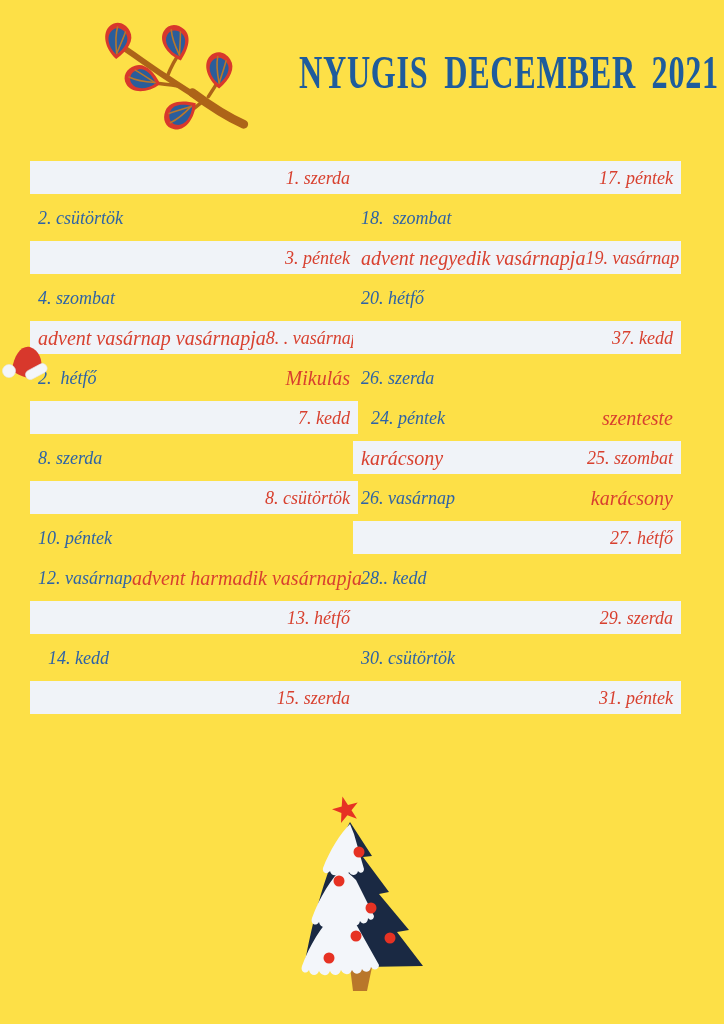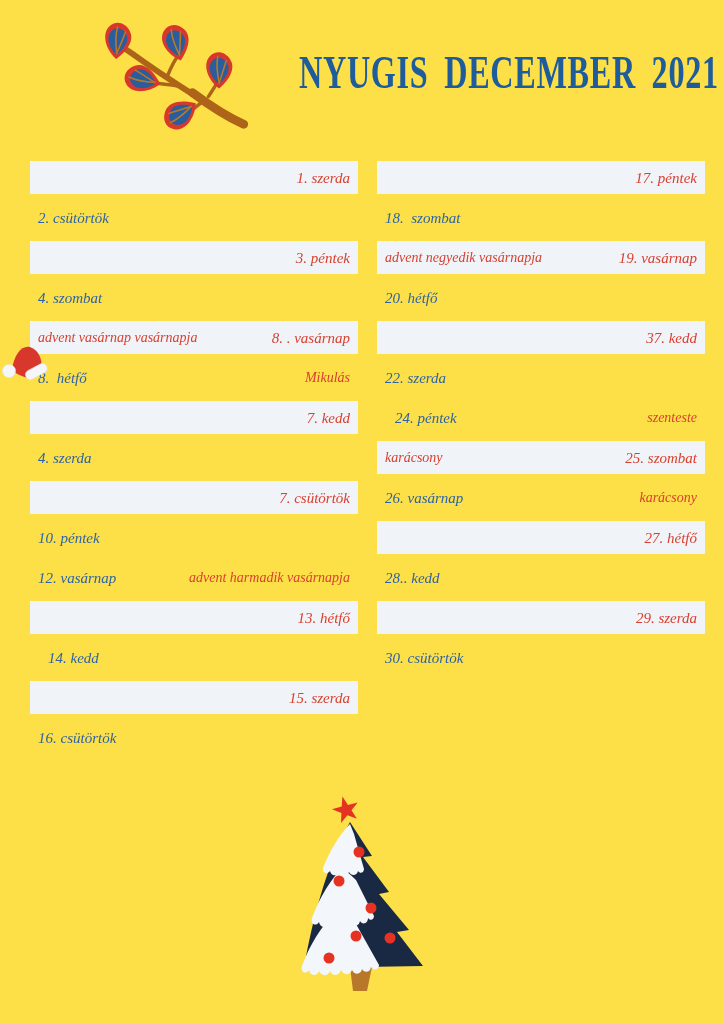--- a/index.html
+++ b/index.html
@@ -8,30 +8,30 @@
 
   
   .title{position:absolute;left:299px;top:50px;font-weight:700;font-size:46px;line-height:1;
          color:#1e5c9c;letter-spacing:1px;word-spacing:10px;white-space:nowrap;
          transform:scaleX(.70);transform-origin:left top;text-transform:uppercase;}
   .branch{position:absolute;left:84px;top:18px;width:168px;height:118px;}
 
   
   .col{position:absolute;top:158px;width:328px;}
   .col-left{left:30px;}
-  .col-right{left:377px;}
+  .col-right{left:353px;}
   .row{position:relative;height:40px;display:flex;align-items:center;
        justify-content:space-between;padding:0 8px;box-sizing:border-box;}
   .row.shaded::before{content:"";position:absolute;left:0;right:0;top:3px;bottom:4px;
        background:#f0f3f8;}
   .row > span{position:relative;}
-  .day{font-style:italic;font-size:15px;white-space:pre;line-height:1;}
+  .day{font-style:italic;font-size:18px;white-space:pre;line-height:1;}
   .day.blue{color:#2e63a6;}
   .day.red{color:#d8402f;}
-  .note{font-style:italic;font-size:14px;color:#d8402f;white-space:pre;line-height:1;}
+  .note{font-style:italic;font-size:20px;color:#d8402f;white-space:pre;line-height:1;}
   .row.indent .day{padding-left:10px;}
   .spacer{flex:0 0 1px;}
 
   
   .santa-hat{position:absolute;left:-8px;top:340px;width:58px;height:48px;}
   .tree{position:absolute;left:296px;top:794px;width:132px;height:202px;}
 </style>
 </head>
 <body>
 
@@ -76,34 +76,34 @@
       </div>
       <div class="row">
         <span class="day blue">4. szombat</span>
         <span class="spacer"></span>
       </div>
       <div class="row shaded">
         <span class="note">advent vasárnap vasárnapja</span>
         <span class="day red">8. . vasárnap</span>
       </div>
       <div class="row">
-        <span class="day blue">8.  hétfő</span>
+        <span class="day blue">2.  hétfő</span>
         <span class="note">Mikulás</span>
       </div>
       <div class="row shaded">
         <span class="spacer"></span>
         <span class="day red">7. kedd</span>
       </div>
       <div class="row">
-        <span class="day blue">4. szerda</span>
-        <span class="spacer"></span>
-      </div>
-      <div class="row shaded">
-        <span class="spacer"></span>
-        <span class="day red">7. csütörtök</span>
+        <span class="day blue">8. szerda</span>
+        <span class="spacer"></span>
+      </div>
+      <div class="row shaded">
+        <span class="spacer"></span>
+        <span class="day red">8. csütörtök</span>
       </div>
       <div class="row">
         <span class="day blue">10. péntek</span>
         <span class="spacer"></span>
       </div>
       <div class="row">
         <span class="day blue">12. vasárnap</span>
         <span class="note">advent harmadik vasárnapja</span>
       </div>
       <div class="row shaded">
@@ -111,24 +111,20 @@
         <span class="day red">13. hétfő</span>
       </div>
       <div class="row indent">
         <span class="day blue">14. kedd</span>
         <span class="spacer"></span>
       </div>
       <div class="row shaded">
         <span class="spacer"></span>
         <span class="day red">15. szerda</span>
       </div>
-      <div class="row">
-        <span class="day blue">16. csütörtök</span>
-        <span class="spacer"></span>
-      </div>
     </div>
   <div class="col col-right">
       <div class="row shaded">
         <span class="spacer"></span>
         <span class="day red">17. péntek</span>
       </div>
       <div class="row">
         <span class="day blue">18.  szombat</span>
         <span class="spacer"></span>
       </div>
@@ -138,21 +134,21 @@
       </div>
       <div class="row">
         <span class="day blue">20. hétfő</span>
         <span class="spacer"></span>
       </div>
       <div class="row shaded">
         <span class="spacer"></span>
         <span class="day red">37. kedd</span>
       </div>
       <div class="row">
-        <span class="day blue">22. szerda</span>
+        <span class="day blue">26. szerda</span>
         <span class="spacer"></span>
       </div>
       <div class="row indent">
         <span class="day blue">24. péntek</span>
         <span class="note">szenteste</span>
       </div>
       <div class="row shaded">
         <span class="note">karácsony</span>
         <span class="day red">25. szombat</span>
       </div>
@@ -168,20 +164,24 @@
         <span class="day blue">28.. kedd</span>
         <span class="spacer"></span>
       </div>
       <div class="row shaded">
         <span class="spacer"></span>
         <span class="day red">29. szerda</span>
       </div>
       <div class="row">
         <span class="day blue">30. csütörtök</span>
         <span class="spacer"></span>
+      </div>
+      <div class="row shaded">
+        <span class="spacer"></span>
+        <span class="day red">31. péntek</span>
       </div>
     </div>
 
   <svg class="santa-hat" viewBox="0 0 58 48" xmlns="http://www.w3.org/2000/svg" aria-hidden="true">
     <path d="M20 30 C22 14 30 5 38 7 C47 10 51 20 49 30 L36 38 C29 36 24 34 20 30 Z" fill="#d8382c"></path>
     <rect x="33" y="27" width="23" height="9.5" rx="4.5" transform="rotate(-28 44 32)" fill="#f4f6f9" stroke="#e4e9f0" stroke-width="0.6"></rect>
     <circle cx="17" cy="31" r="6.5" fill="#f4f6f9" stroke="#e4e9f0" stroke-width="0.6"></circle>
   </svg>
 
   <svg class="tree" viewBox="0 0 132 202" xmlns="http://www.w3.org/2000/svg" aria-hidden="true">

